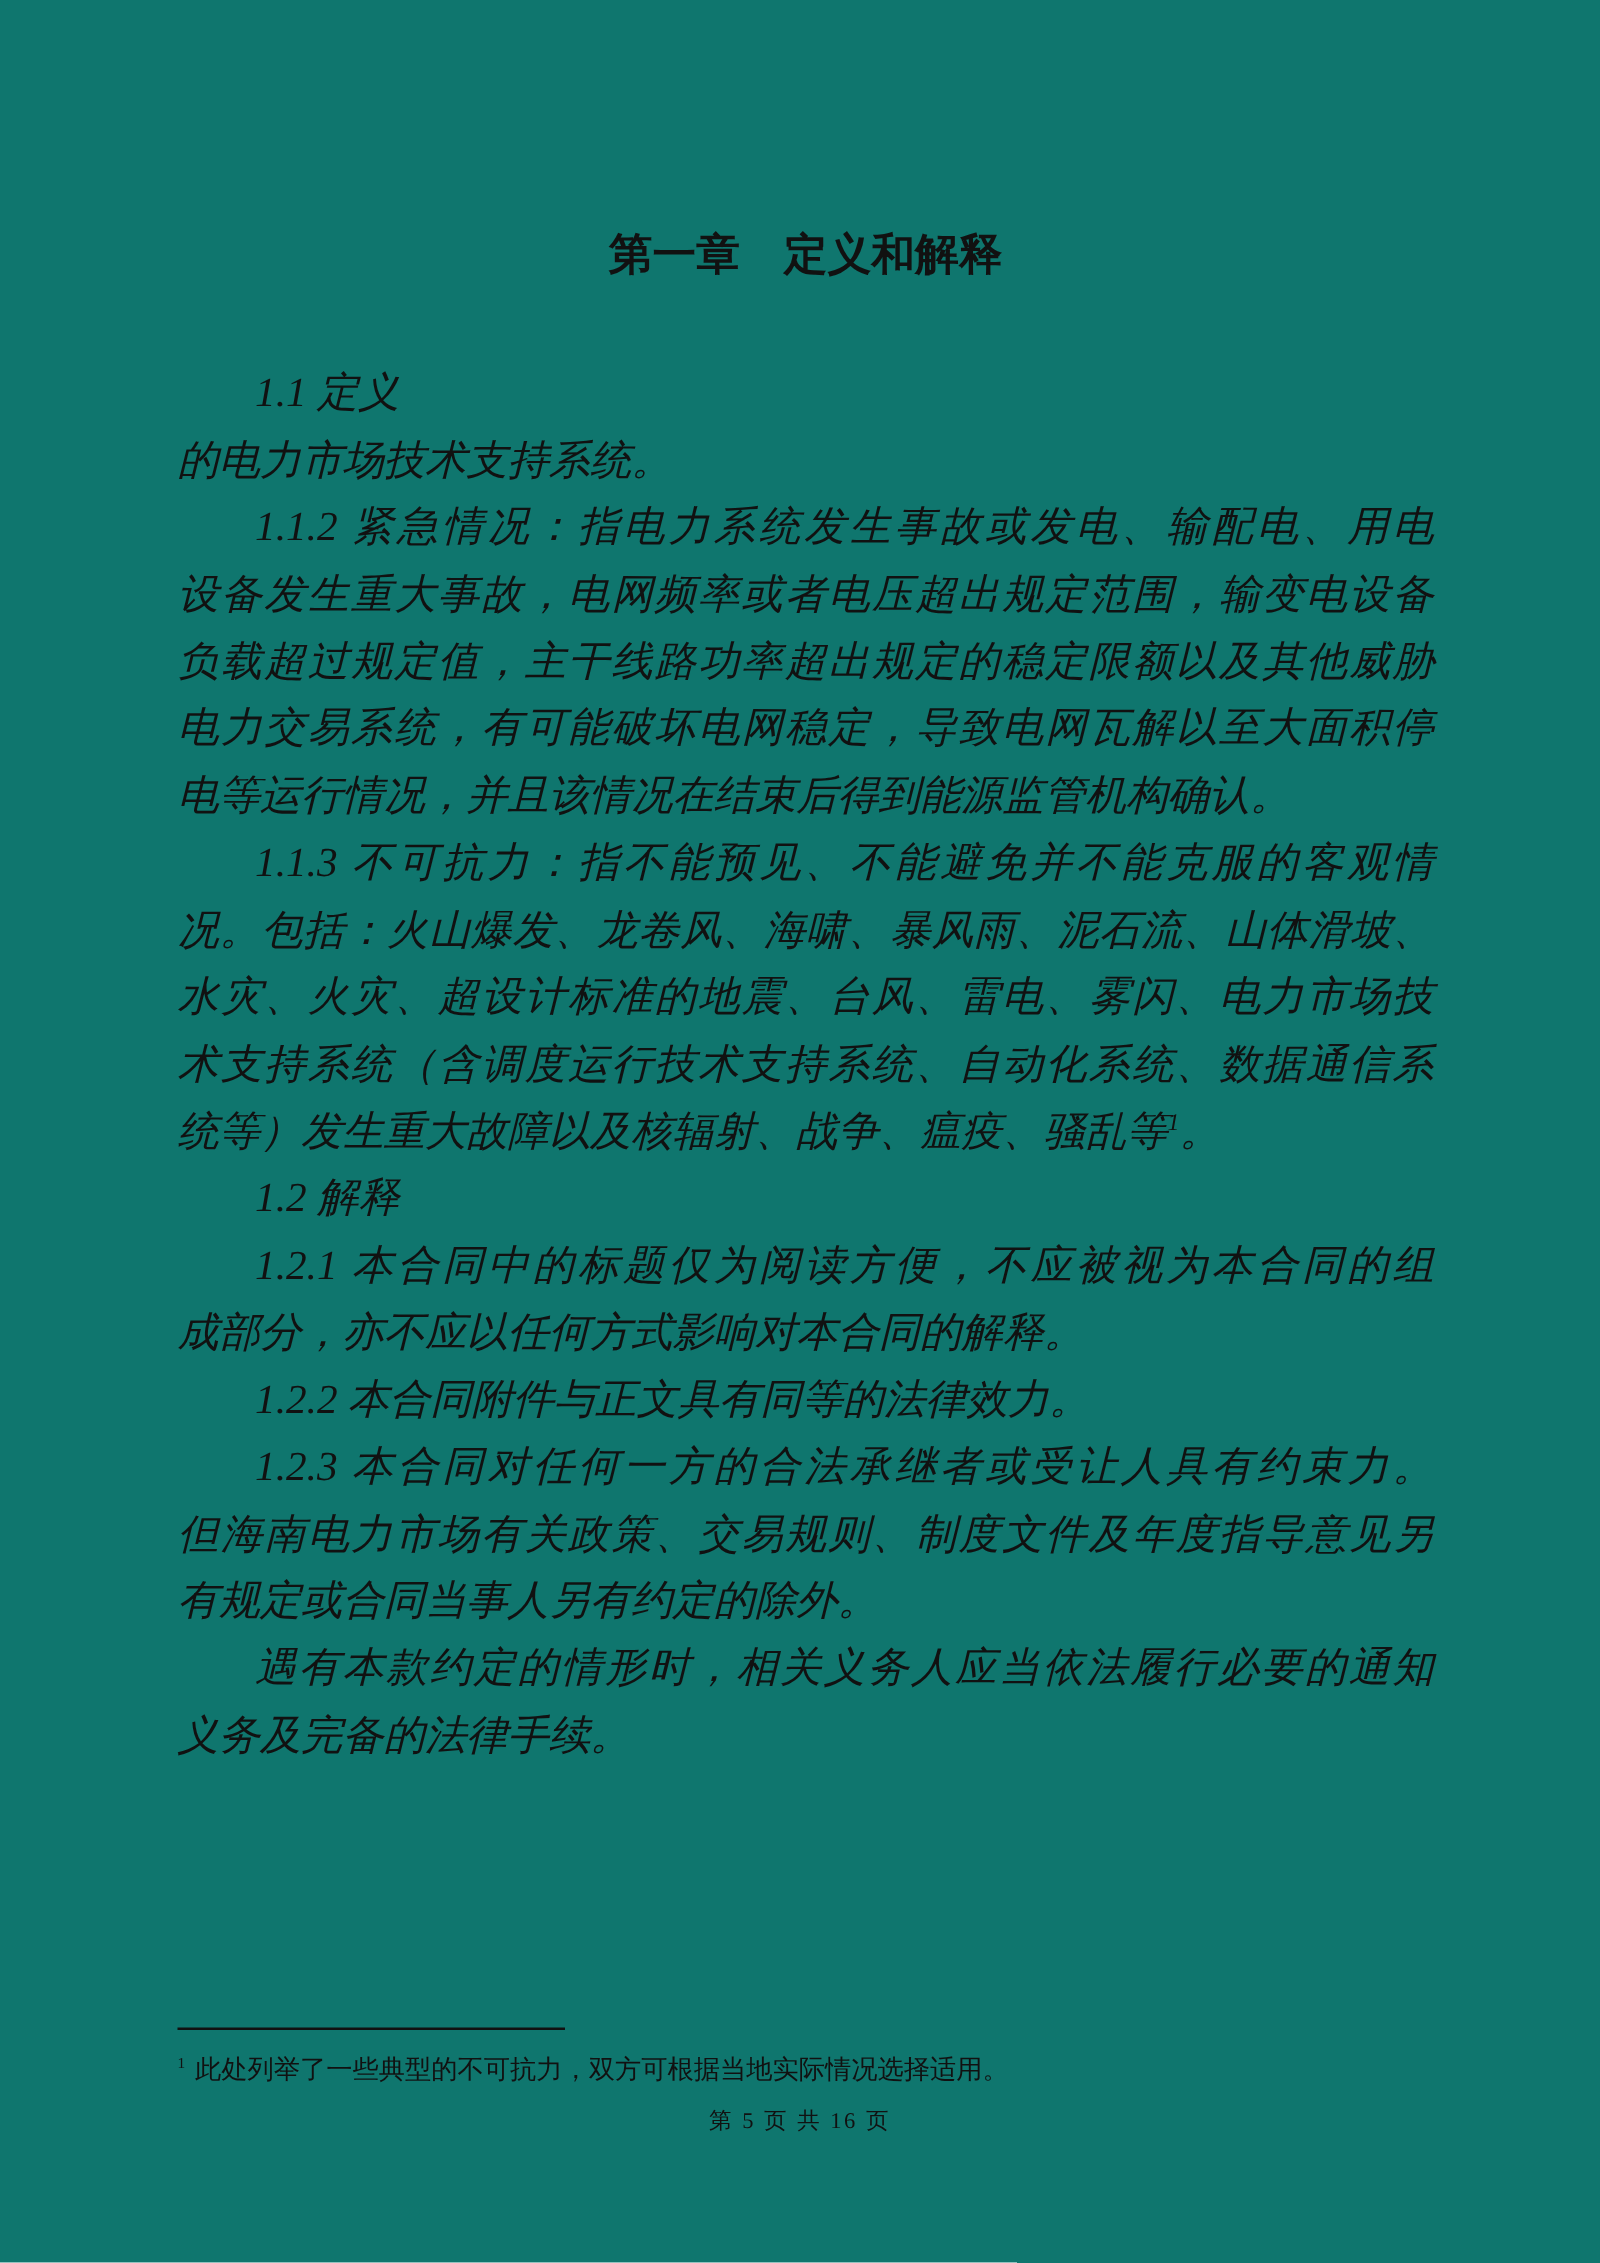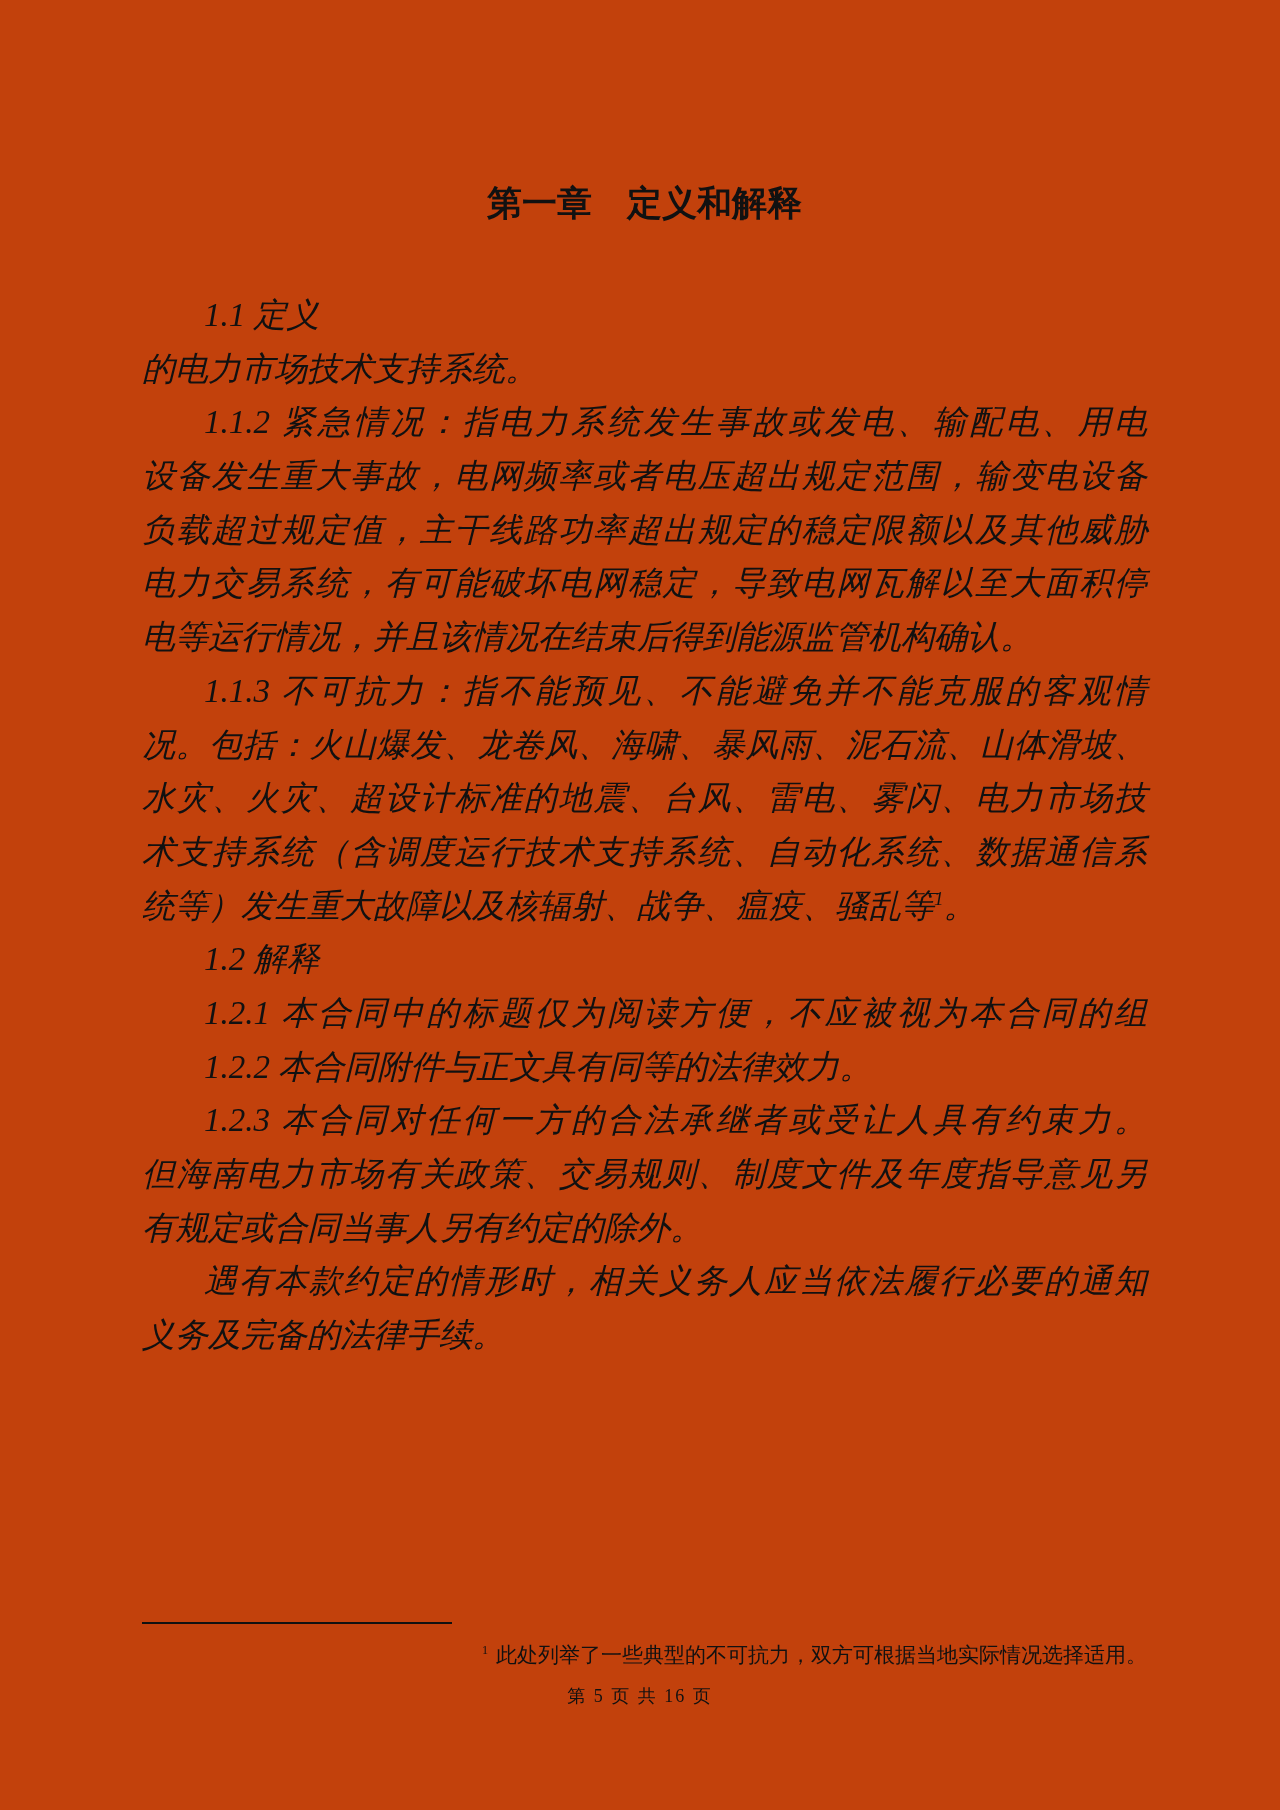--- a/index.html
+++ b/index.html
@@ -4,21 +4,21 @@
 <style>
   html, body {
     margin: 0;
     padding: 0;
     background: #ffffff;
   }
   .page {
     position: relative;
     width: 1280px;
     height: 1810px;
-    background: #c2410c;
+    background: #0f766e;
     overflow: hidden;
     font-family: "Liberation Serif", "DejaVu Serif", serif;
     color: #111111;
   }
   .content {
     position: absolute;
     left: 142px;
     top: 177px;
     width: 1005px;
   }
@@ -48,21 +48,20 @@
   .bl sup, .fn sup {
     font-size: 0.58em;
     line-height: 0;
     vertical-align: super;
   }
   .footnote-area {
     position: absolute;
     left: 142px;
     top: 1622px;
     width: 1005px;
-    text-align: right;
   }
   .fn-sep {
     width: 310px;
     border-top: 2px solid #111111;
     height: 0;
     margin-bottom: 14px;
   }
   .fn {
     font-size: 21px;
     line-height: 34px;
@@ -96,20 +95,21 @@
     <div class="bl fill">负载超过规定值，主干线路功率超出规定的稳定限额以及其他威胁</div>
     <div class="bl fill">电力交易系统，有可能破坏电网稳定，导致电网瓦解以至大面积停</div>
     <div class="bl">电等运行情况，并且该情况在结束后得到能源监管机构确认。</div>
     <div class="bl ind fill">1.1.3 不可抗力：指不能预见、不能避免并不能克服的客观情</div>
     <div class="bl fill">况。包括：火山爆发、龙卷风、海啸、暴风雨、泥石流、山体滑坡、</div>
     <div class="bl fill">水灾、火灾、超设计标准的地震、台风、雷电、雾闪、电力市场技</div>
     <div class="bl fill">术支持系统（含调度运行技术支持系统、自动化系统、数据通信系</div>
     <div class="bl"><span>统等）发生重大故障以及核辐射、战争、瘟疫、骚乱等</span><sup>1</sup><span>。</span></div>
     <div class="bl ind">1.2 解释</div>
     <div class="bl ind fill">1.2.1 本合同中的标题仅为阅读方便，不应被视为本合同的组</div>
+    <div class="bl">成部分，亦不应以任何方式影响对本合同的解释。</div>
     <div class="bl ind">1.2.2 本合同附件与正文具有同等的法律效力。</div>
     <div class="bl ind fill">1.2.3 本合同对任何一方的合法承继者或受让人具有约束力。</div>
     <div class="bl fill">但海南电力市场有关政策、交易规则、制度文件及年度指导意见另</div>
     <div class="bl">有规定或合同当事人另有约定的除外。</div>
     <div class="bl ind fill">遇有本款约定的情形时，相关义务人应当依法履行必要的通知</div>
     <div class="bl">义务及完备的法律手续。</div>
 
   </div>
 
   <div class="footnote-area">

